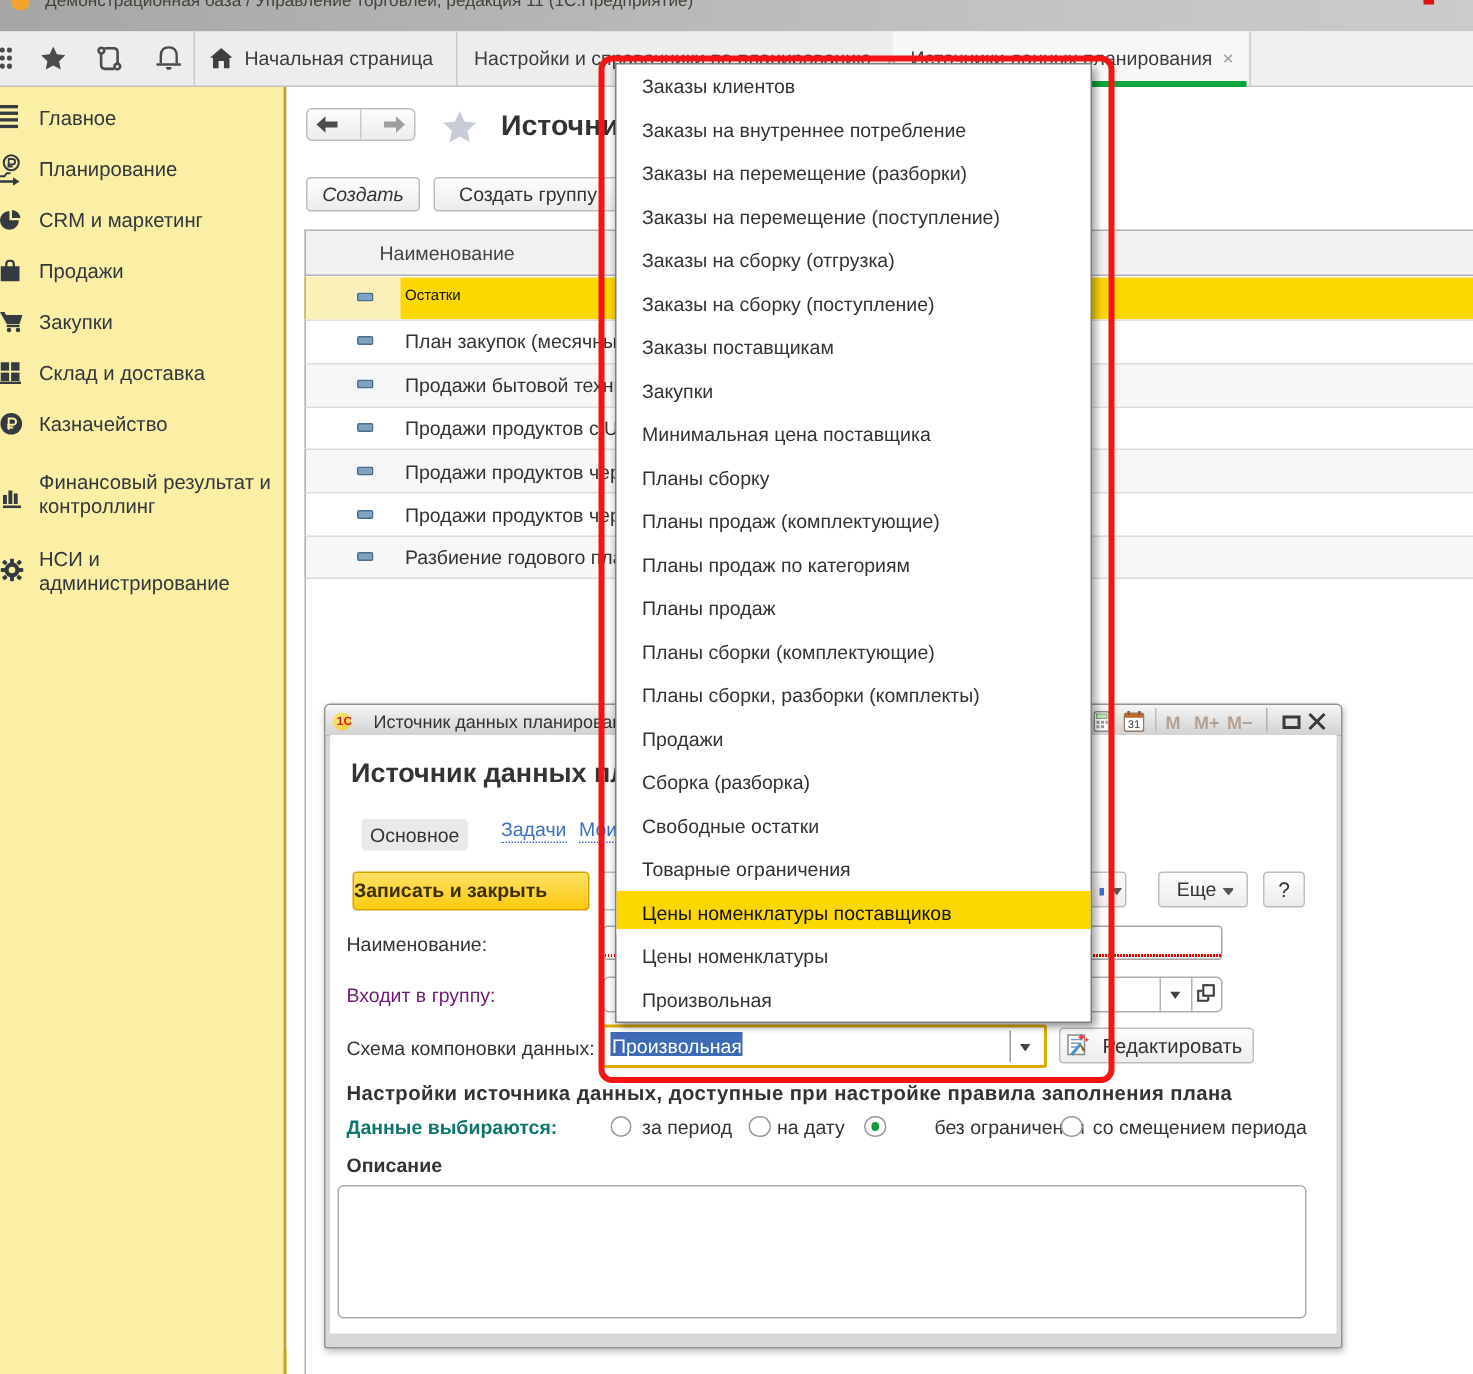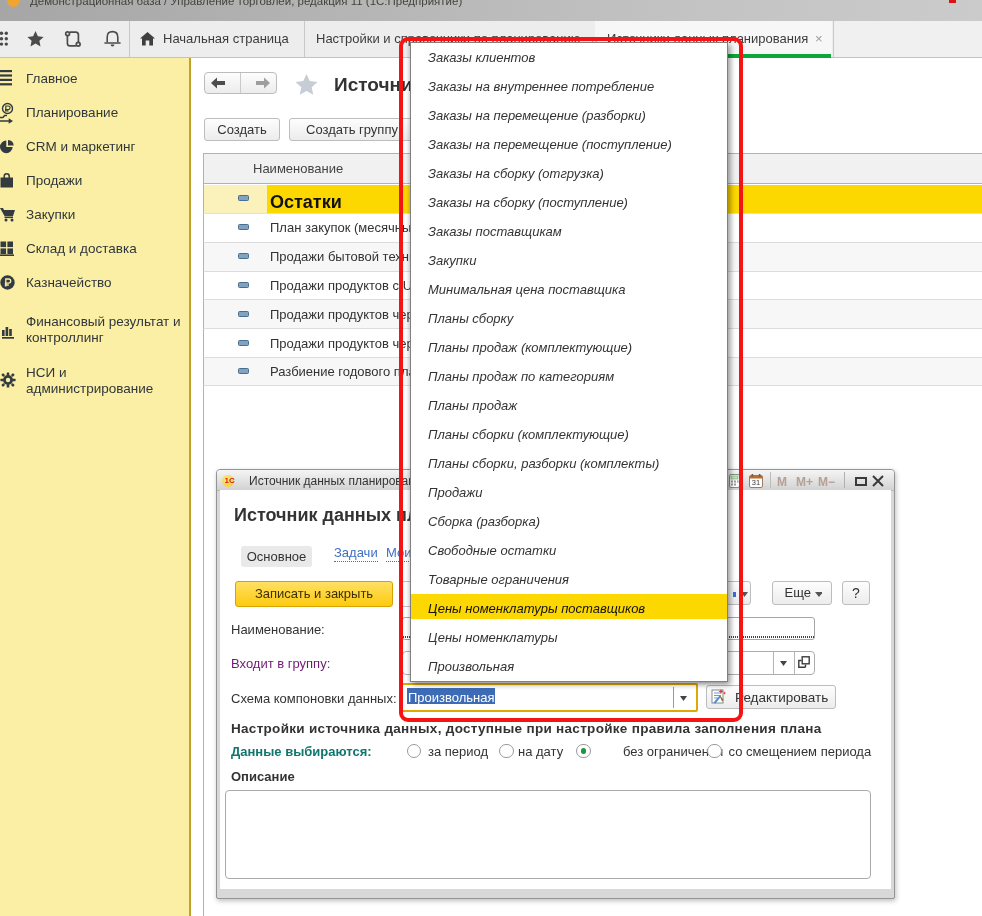--- a/index.html
+++ b/index.html
@@ -18,21 +18,21 @@
   .vsep{position:absolute;top:21px;height:36px;width:1px;background:#c9c9c9;}
   .tabtxt{position:absolute;top:31px;font-size:13px;color:#3c3c3c;white-space:nowrap;}
   #greenbar{left:604px;top:54px;width:227px;height:3.5px;background:#0ca63c;}
   
   #sidebar{left:0;top:58px;width:189px;height:858px;background:#faefa5;
     border-right:2px solid #c2a22a;}
   .mi{position:absolute;left:26px;font-size:13.5px;color:#31373c;line-height:16px;white-space:nowrap;}
   .mico{position:absolute;left:0px;}
   
   #content{left:191px;top:58px;width:791px;height:841px;background:#fff;}
-  .ddi{height:29px;line-height:29px;padding-left:17px;white-space:nowrap;overflow:hidden;font-style:italic;}
+  .ddi{height:29px;line-height:29px;padding-left:17px;white-space:nowrap;overflow:hidden;}
   .ddi.sel{background:linear-gradient(#fdd700 0 25px,#fff 25px);color:#111;}
 </style>
 </head>
 <body>
 <div class="abs" id="titlebar"></div>
 <div class="abs" id="applogo" style="background:#efa52e;border-radius:50%;"></div>
 <div class="abs" id="titletext">Демонстрационная база / Управление торговлей, редакция 11  (1С:Предприятие)</div>
 <div class="abs" id="redbtn"></div>
 
 <div class="abs" id="topbar"></div>
@@ -166,29 +166,29 @@
  <path d="M0 6 L6 0.5 V4 H14 V8 H6 V11.5 Z" fill="#4d4d4d"></path>
 </svg>
 <svg class="abs" style="left:248px;top:77px" width="22" height="12" viewBox="0 0 22 12">
  <path d="M22 6 L16 0.5 V4 H8 V8 H16 V11.5 Z" fill="#9e9e9e"></path>
 </svg>
 <svg class="abs" style="left:295px;top:74px" width="23" height="21" viewBox="0 0 23 21">
  <path d="M11.5 0 L14.7 7 22.5 7.9 16.7 13.2 18.2 20.8 11.5 17 4.8 20.8 6.3 13.2 0.5 7.9 8.3 7 Z" fill="#c7cdd4"></path>
 </svg>
 <div class="abs" style="left:334px;top:74px;font-size:19px;font-weight:bold;color:#333;white-space:nowrap;">Источники данных планирования</div>
 
-<div class="abs" style="left:204px;top:118px;width:76px;height:23px;background:linear-gradient(#fdfdfd,#ececec);border:1px solid #bdbdbd;border-radius:3px;box-sizing:border-box;text-align:center;font-size:13px;color:#333;line-height:21px;">Создать</div>
+<div class="abs" style="left:204px;top:118px;width:76px;height:23px;background:linear-gradient(#fdfdfd,#ececec);border:1px solid #bdbdbd;border-radius:3px;box-sizing:border-box;text-align:center;font-size:13px;color:#333;line-height:21px;font-style:italic;">Создать</div>
 <div class="abs" style="left:289px;top:118px;width:126px;height:23px;background:linear-gradient(#fdfdfd,#ececec);border:1px solid #bdbdbd;border-radius:3px;box-sizing:border-box;text-align:center;font-size:13px;color:#333;line-height:21px;">Создать группу</div>
 
 <div class="abs" style="left:203px;top:153px;width:779px;height:31px;background:#f1f1f1;border:1px solid #b2b2b2;border-right:none;box-sizing:border-box;"></div>
 <div class="abs" style="left:220px;top:161px;font-size:13px;color:#444;margin-left:33px;">Наименование</div>
 
 <div class="abs" style="left:203px;top:185px;width:779px;height:28px;background:#fdd700;border-left:1px solid #b2b2b2;box-sizing:border-box;"></div>
 <div class="abs" style="left:204px;top:185px;width:63px;height:28px;background:#fbf1bb;"></div>
-<div class="abs" style="left:270px;top:192px;font-size:18px;color:#111;font-weight:bold;text-align:center;">Остатки</div>
+<div class="abs" style="left:270px;top:192px;font-size:10px;color:#111;font-weight:normal;text-align:center;">Остатки</div>
 <div class="abs" style="left:203px;top:213px;width:779px;height:28.8px;background:#fff;border-left:1px solid #b2b2b2;border-top:1px solid #e0e0e0;box-sizing:border-box;"></div>
 <div class="abs" style="left:270px;top:220px;font-size:13px;color:#333;">План закупок (месячный)</div>
 <div class="abs" style="left:203px;top:241.8px;width:779px;height:28.8px;background:#f7f7f7;border-left:1px solid #b2b2b2;border-top:1px solid #dcdcdc;box-sizing:border-box;"></div>
 <div class="abs" style="left:270px;top:249px;font-size:13px;color:#333;">Продажи бытовой техники (месячный)</div>
 <div class="abs" style="left:203px;top:270.6px;width:779px;height:28.8px;background:#fff;border-left:1px solid #b2b2b2;border-top:1px solid #dcdcdc;box-sizing:border-box;"></div>
 <div class="abs" style="left:270px;top:278px;font-size:13px;color:#333;">Продажи продуктов с UT</div>
 <div class="abs" style="left:203px;top:299.4px;width:779px;height:28.8px;background:#f7f7f7;border-left:1px solid #b2b2b2;border-top:1px solid #dcdcdc;box-sizing:border-box;"></div>
 <div class="abs" style="left:270px;top:307px;font-size:13px;color:#333;">Продажи продуктов через менеджеров</div>
 <div class="abs" style="left:203px;top:328.2px;width:779px;height:28.8px;background:#fff;border-left:1px solid #b2b2b2;border-top:1px solid #dcdcdc;box-sizing:border-box;"></div>
 <div class="abs" style="left:270px;top:336px;font-size:13px;color:#333;">Продажи продуктов через сеть</div>
@@ -251,21 +251,21 @@
  <path d="M1 1 L11 11 M11 1 L1 11" stroke="#3a3a3a" stroke-width="2"></path>
 </svg>
 
 <div class="abs" style="left:220px;top:490px;width:671px;height:399px;background:#fff;"></div>
 <div class="abs" style="left:234px;top:505px;font-size:18px;font-weight:bold;color:#333;white-space:nowrap;">Источник данных планирования (создание)</div>
 
 <div class="abs" style="left:241px;top:546px;width:71px;height:21px;background:#e9e9e9;border-radius:3px;font-size:13px;color:#333;text-align:center;line-height:21px;">Основное</div>
 <div class="abs" style="left:323px;top:545px;font-size:13px;color:#3f6fc2;border-bottom:1px dotted #3f6fc2;line-height:16px;margin-left:11px;">Задачи</div>
 <div class="abs" style="left:386px;top:545px;font-size:13px;color:#3f6fc2;border-bottom:1px dotted #3f6fc2;line-height:16px;white-space:nowrap;">Мои заметки</div>
 
-<div class="abs" style="left:235px;top:581px;width:158px;height:26px;background:linear-gradient(#ffe064,#fcca0e);border:1px solid #d8a200;border-radius:3px;box-sizing:border-box;text-align:center;font-size:13px;font-weight:normal;color:#3b3000;line-height:23px;">Записать и закрыть</div>
+<div class="abs" style="left:235px;top:581px;width:158px;height:26px;background:linear-gradient(#ffe064,#fcca0e);border:1px solid #d8a200;border-radius:3px;box-sizing:border-box;font-size:13px;font-weight:bold;color:#3b3000;line-height:23px;">Записать и закрыть</div>
 <div class="abs" style="left:401px;top:581px;width:60px;height:26px;background:#fdfdfd;border:1px solid #bdbdbd;border-radius:3px;box-sizing:border-box;"></div>
 <div class="abs" style="left:690px;top:581px;width:61px;height:24px;background:linear-gradient(#fdfdfd,#ececec);border:1px solid #bdbdbd;border-radius:3px;box-sizing:border-box;"></div>
 <div class="abs" style="left:733px;top:592px;width:3px;height:5px;background:#3a6fd8;"></div>
 <svg class="abs" style="left:740.5px;top:591.5px" width="7" height="5">
     <path d="M0 0 H7 L3.5 5 Z" fill="#555"></path>
   </svg>
 <div class="abs" style="left:771.5px;top:581px;width:60.5px;height:24px;background:linear-gradient(#fdfdfd,#ececec);border:1px solid #bdbdbd;border-radius:3px;box-sizing:border-box;text-align:left;font-size:13px;color:#333;line-height:22px;padding-left:12px;">Еще</div>
 <svg class="abs" style="left:815px;top:591.5px" width="7" height="5">
     <path d="M0 0 H8 L4 5 Z" fill="#555"></path>
   </svg>

